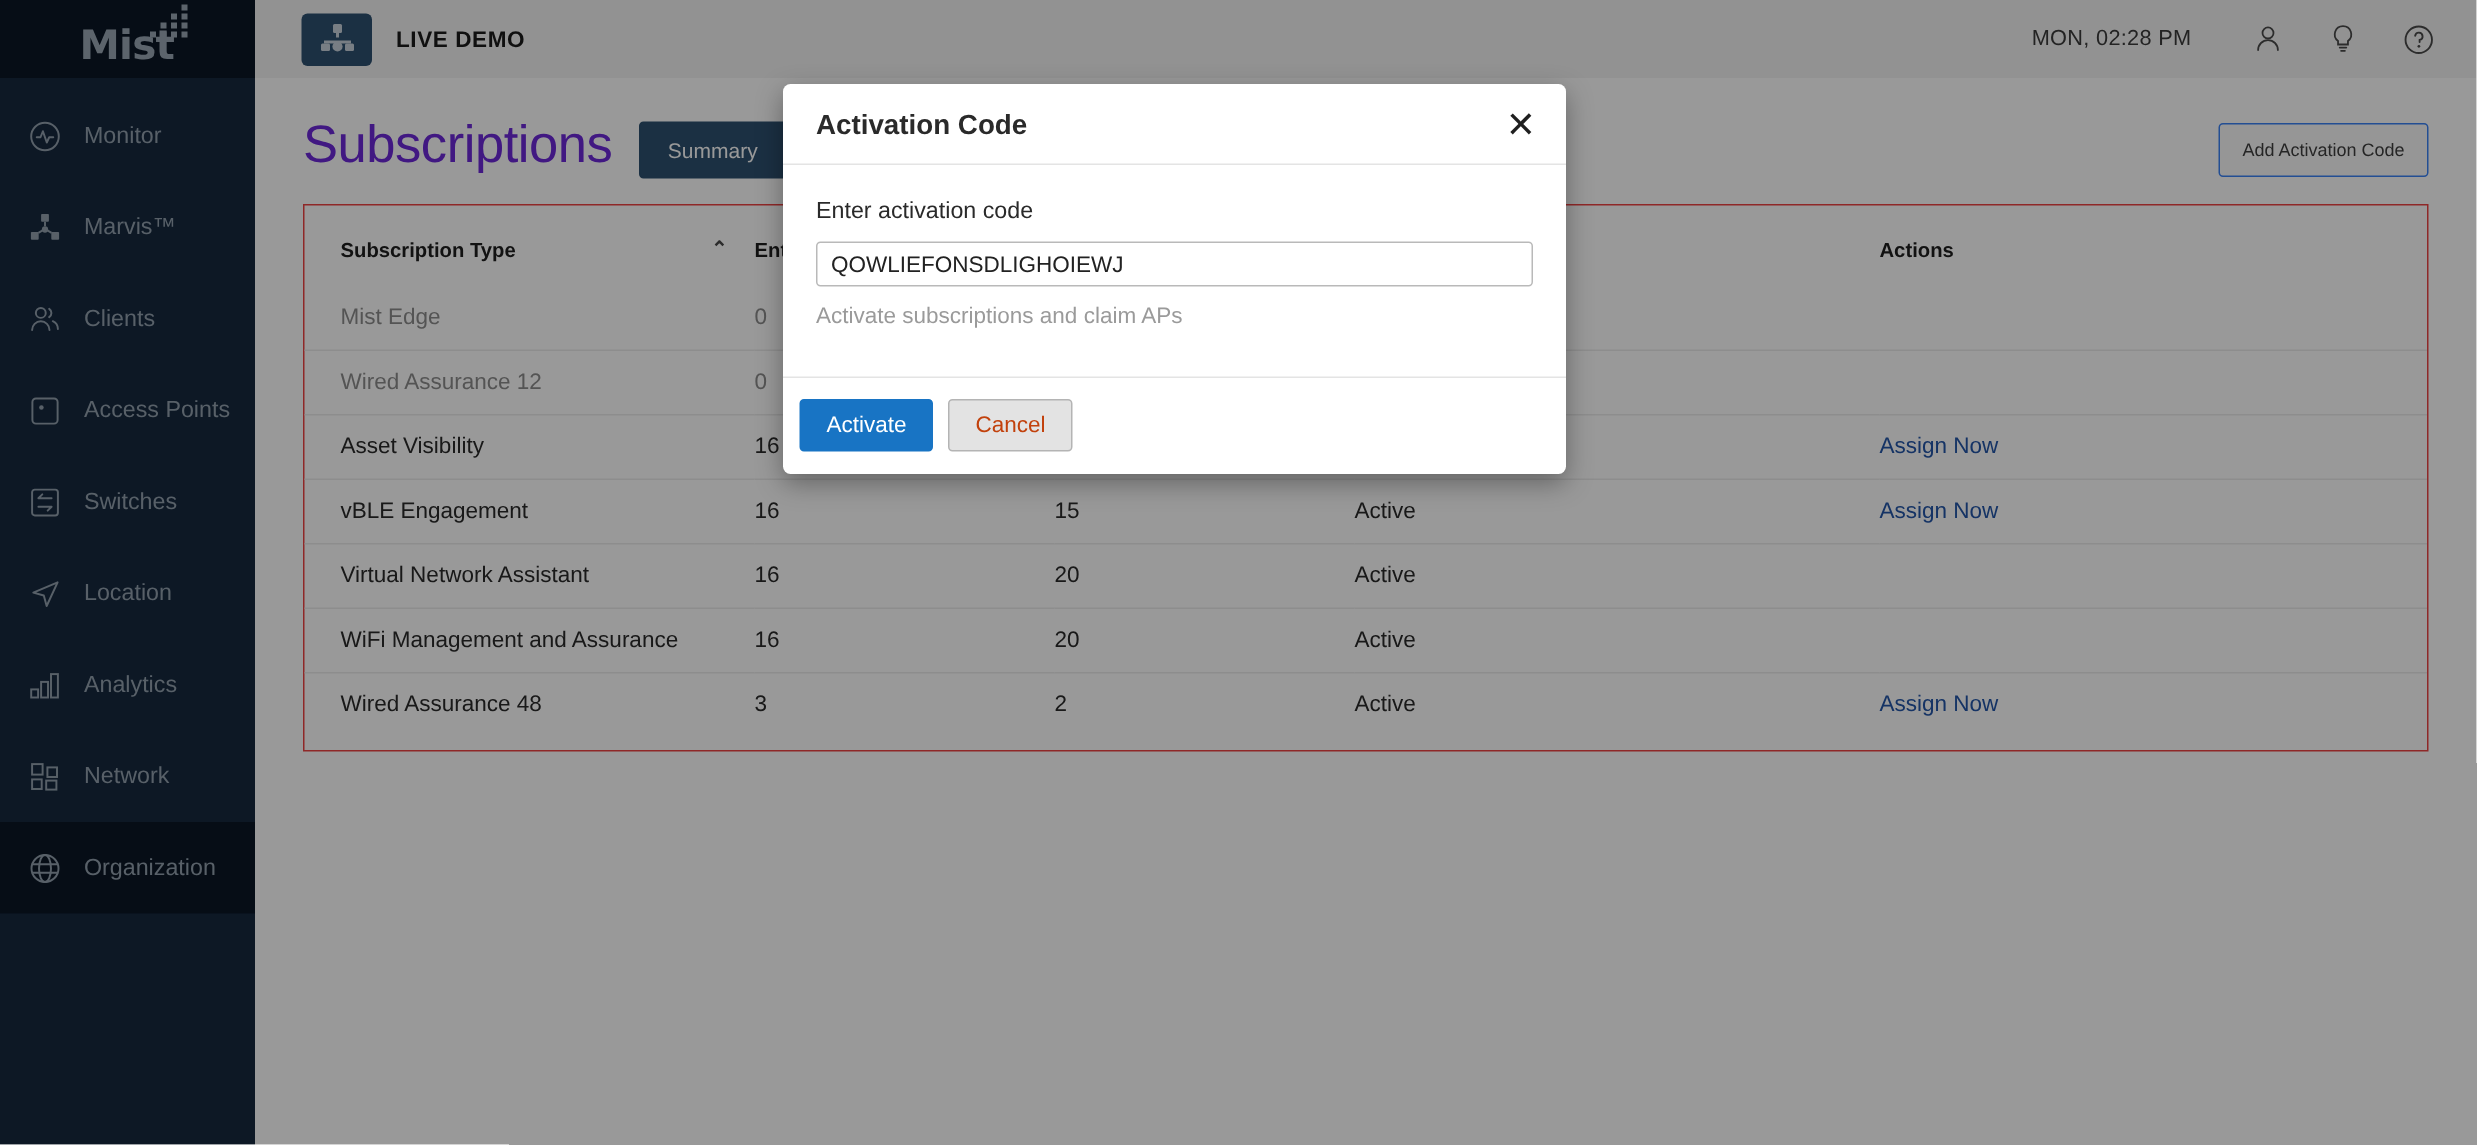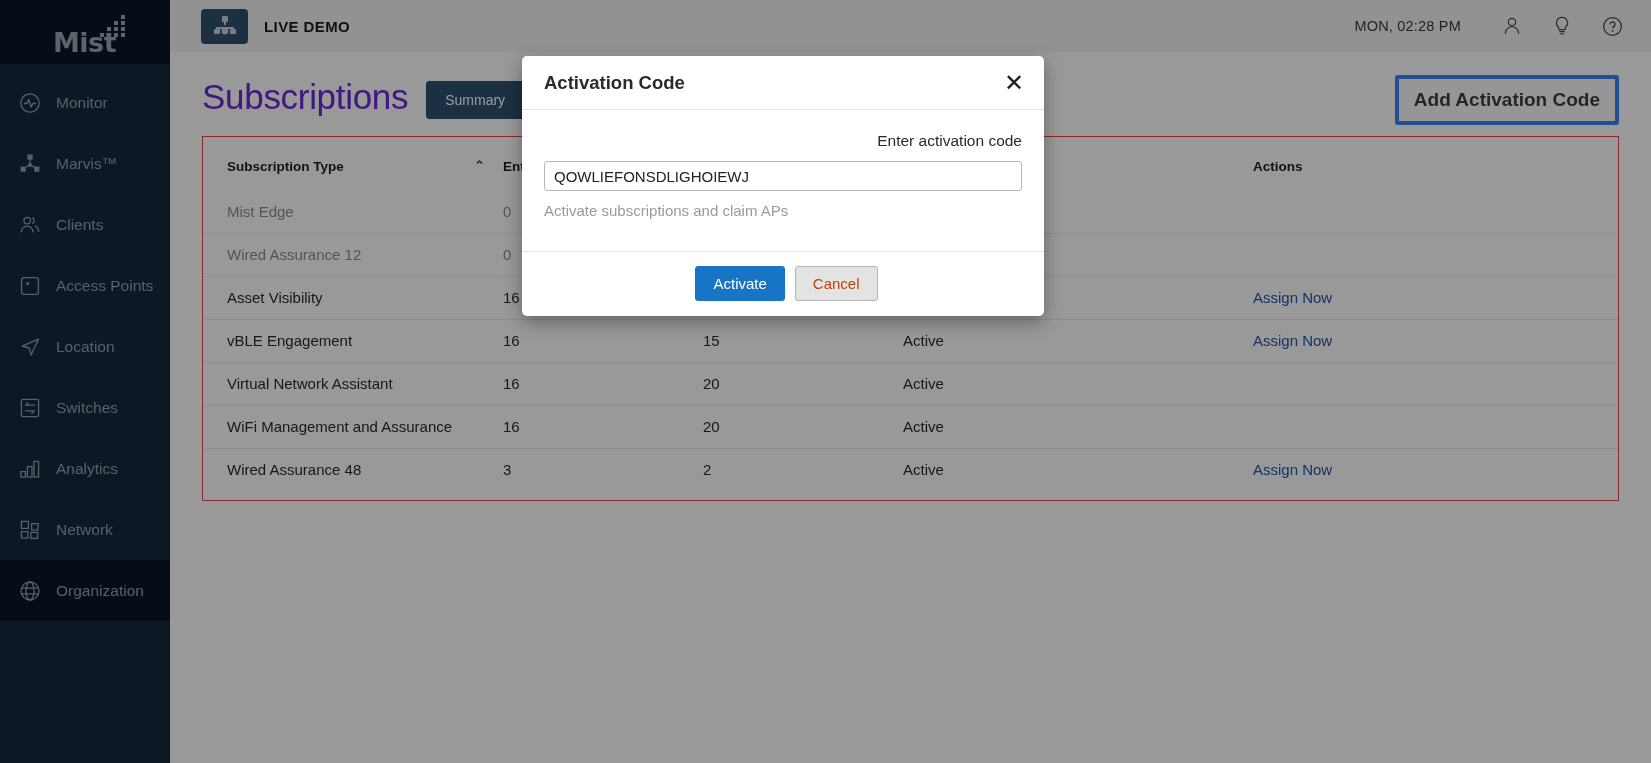--- a/index.html
+++ b/index.html
@@ -13,21 +13,21 @@
   #root { position: relative; width: 1651px; height: 763px; }
 
   
   .sidebar {
     position: absolute; left: 0; top: 0;
     width: 170px; height: 763px;
     background: #16293f;
     z-index: 5;
   }
   .sidebar-logo {
-    height: 64px;
+    height: 52px;
     background: #0b1726;
     display: flex; align-items: flex-end; justify-content: center;
     padding-bottom: 4px;
     position: relative;
   }
   .logo-wrap { position: relative; width: 96px; height: 46px; }
   .logo-text {
     position: absolute; left: 16px; bottom: 2px;
     font-size: 27px; font-weight: bold; color: #9aa7b4;
     letter-spacing: -0.5px;
@@ -101,25 +101,24 @@
     background: #2d5070;
     padding: 10px 18px;
     border: 1px solid #2d5070;
     cursor: pointer;
   }
   .tab.inactive { background: #fbfbfb; color: #4c6a85; border-color: #cfd6dc; }
   .tab:first-child { border-radius: 3px 0 0 3px; }
   .tab:last-child  { border-radius: 0 3px 3px 0; }
   .btn-outline {
     margin-left: auto; margin-top: 6px;
-    font-size: 19px; color: #3f3f3f;
-    background: #fbfbfb; border: 4px solid #3b82f6; border-radius: 3px;
+    font-size: 12px; color: #3f3f3f;
+    background: #fbfbfb; border: 1px solid #3b82f6; border-radius: 3px;
     padding: 10px 15px; cursor: pointer;
     white-space: nowrap;
-    font-weight: bold;
   }
 
   .card {
     margin: 12px 32px 0 32px;
     border: 1px solid #ef4444;
     background: #fff;
     height: 365px;
   }
   table.subs { width: 100%; border-collapse: collapse; table-layout: fixed; }
   table.subs th {
@@ -169,33 +168,33 @@
     padding: 15px 18px 14px 22px;
     border-bottom: 1px solid #e4e4e4;
   }
   .modal-title { font-size: 18.5px; font-weight: bold; color: #2a2a2a; }
   .modal-close {
     margin-left: auto; font-size: 24px; line-height: 1; color: #1f1f1f;
     cursor: pointer; font-weight: normal; padding: 0 2px;
     font-family: "DejaVu Sans", sans-serif;
   }
   .modal-body { padding: 22px 22px 26px 22px; min-height: 142px; border-bottom: 1px solid #e4e4e4;}
-  .field-label { font-size: 15.5px; color: #2a2a2a; margin-bottom: 11px; text-align: right; }
+  .field-label { font-size: 15.5px; color: #2a2a2a; margin-bottom: 11px; }
   .code-input {
     width: 100%; height: 30px;
     border: 1px solid #b9b9b9; border-radius: 3px;
     padding: 3px 9px; font-size: 15px; color: #222;
     font-family: "Liberation Sans", sans-serif;
     background: #fff;
     outline: none;
   }
   .field-hint { font-size: 15px; color: #9a9a9a; margin-top: 11px; }
   .modal-foot {
-    display: flex; justify-content: center; align-items: center;
-    padding: 14px 17px 15px 24px; gap: 10px;
+    display: flex; justify-content: flex-start; align-items: center;
+    padding: 14px 17px 15px 11px; gap: 10px;
   }
   .btn-primary {
     background: #1874c4; color: #fff; border: 1px solid #1874c4;
     border-radius: 3px; font-size: 15px; padding: 8px 17px; cursor: pointer;
     font-family: "Liberation Sans", sans-serif;
   }
   .btn-secondary {
     background: #e3e3e3; color: #c2410c; border: 1px solid #b4b4b4;
     border-radius: 3px; font-size: 15px; padding: 8px 17px; cursor: pointer;
     font-family: "Liberation Sans", sans-serif;
@@ -268,36 +267,36 @@
           <svg width="24" height="24" viewBox="0 0 24 24" fill="none" stroke="#93a1ae" stroke-width="1.3">
             <rect x="3.6" y="3.6" width="16.8" height="16.8" rx="2.4"></rect>
             <circle cx="9.6" cy="9.6" r="1.5" fill="#93a1ae" stroke="none"></circle>
           </svg>
         </span>
         <span class="nav-label">Access Points</span>
       </div>
 
       <div class="nav-item">
         <span class="nav-icon">
-          <svg width="24" height="24" viewBox="0 0 24 24" fill="none" stroke="#93a1ae" stroke-width="1.3" stroke-linejoin="round">
-            <path d="M20.4 4.2 L4.2 11.1 l7.0 1.9 l1.9 7.0 z"></path>
-          </svg>
-        </span>
-        <span class="nav-label">Location</span>
-      </div>
-
-      <div class="nav-item">
-        <span class="nav-icon">
           <svg width="24" height="24" viewBox="0 0 24 24" fill="none" stroke="#93a1ae" stroke-width="1.3" stroke-linecap="round" stroke-linejoin="round">
             <rect x="3.4" y="3.4" width="17.2" height="17.2" rx="1.8"></rect>
             <path d="M16.4 9.2 H7.6 l2.6 -2.6"></path>
             <path d="M7.6 14.8 H16.4 l-2.6 2.6"></path>
           </svg>
         </span>
         <span class="nav-label">Switches</span>
+      </div>
+
+      <div class="nav-item">
+        <span class="nav-icon">
+          <svg width="24" height="24" viewBox="0 0 24 24" fill="none" stroke="#93a1ae" stroke-width="1.3" stroke-linejoin="round">
+            <path d="M20.4 4.2 L4.2 11.1 l7.0 1.9 l1.9 7.0 z"></path>
+          </svg>
+        </span>
+        <span class="nav-label">Location</span>
       </div>
 
       <div class="nav-item">
         <span class="nav-icon">
           <svg width="24" height="24" viewBox="0 0 24 24" fill="none" stroke="#93a1ae" stroke-width="1.3">
             <rect x="2.8" y="14.6" width="4.6" height="5.4"></rect>
             <rect x="9.4" y="9.6" width="4.6" height="10.4"></rect>
             <rect x="16" y="4.4" width="4.6" height="15.6"></rect>
           </svg>
         </span>

